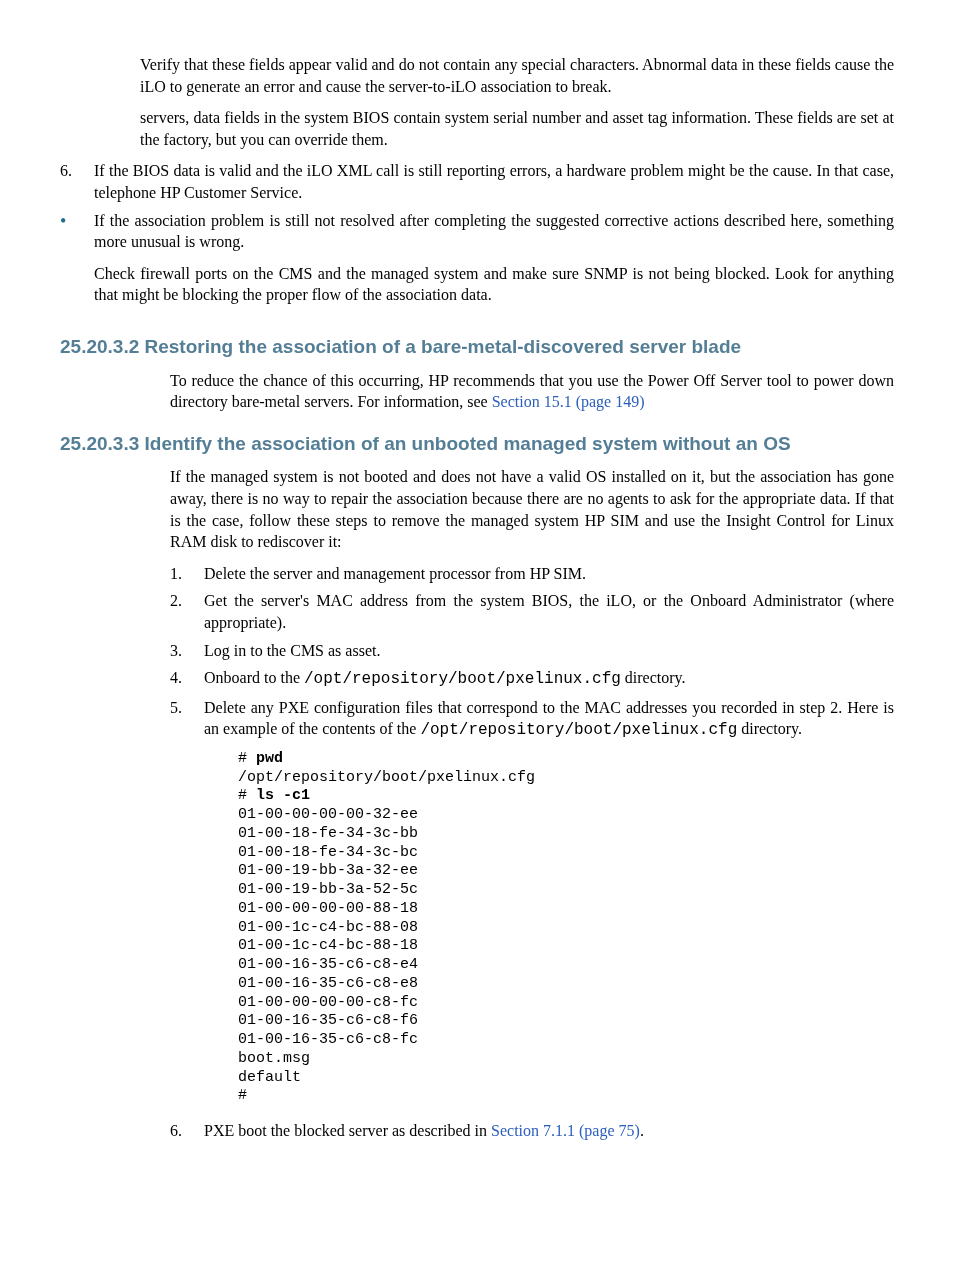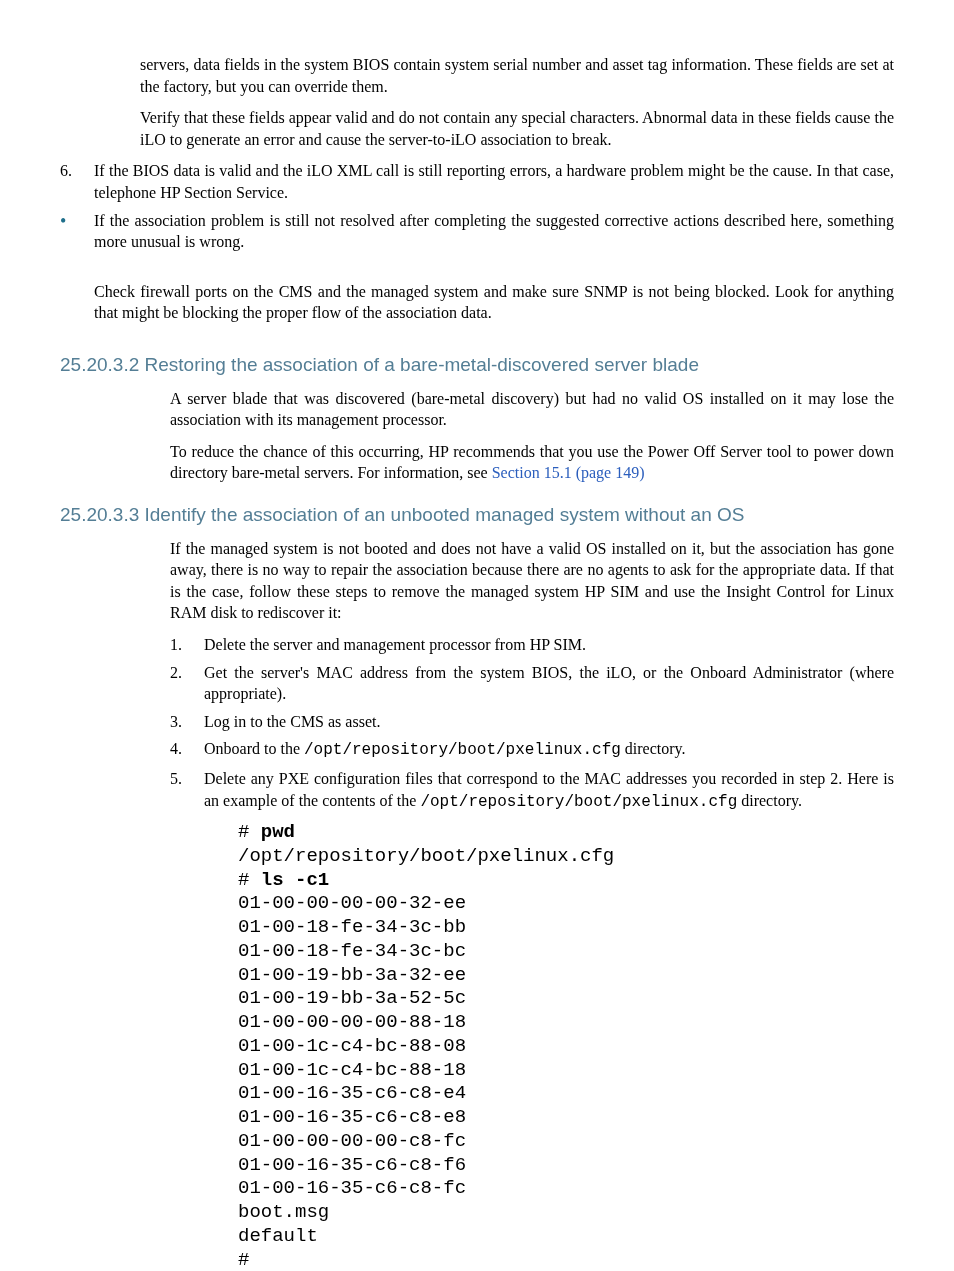--- a/index.html
+++ b/index.html
@@ -20,21 +20,21 @@
   h3 {
     font-family: Arial, Helvetica, sans-serif;
     font-weight: normal;
     font-size: 19px;
     color: #1f6f8b;
     color: #3b7a99;
     margin: 18px 0 10px 0;
   }
   h3 { color: #4a7a96; }
   h3 { color: #537a94; }
-  h3 { color: #4a7d99; }
+  h3 { color: #4a7d99; font-weight: bold; }
   h3 { color: #507f99; }
   h3 { color: #4d7d94; }
   h3 { color: #547e95; }
   h3 { color: #547e95; }
   ol.steps, ol.steps2 {
     list-style: none;
     padding-left: 0;
     margin: 6px 0;
   }
   ol.steps > li, ol.steps2 > li {
@@ -80,56 +80,55 @@
   .link { color: #355fb0; }
   .link { color: #2a5db0; }
   .link { color: #2b5bb8; }
   .link { color: #2a5db0; }
   .link { color: #3060c0; }
   .link { color: #2a5db0; }
   .link { color: #2b5ebd; }
   .mono { font-family: "Courier New", Courier, monospace; }
   pre.code {
     font-family: "Courier New", Courier, monospace;
-    font-size: 19px;
+    font-size: 15px;
     line-height: 1.25;
     margin: 8px 0 8px 34px;
     white-space: pre;
   }
   .bold-sans { font-family: Arial, Helvetica, sans-serif; font-weight: bold; }
 </style>
 </head>
 <body>
 
 <div class="body-indent step-indent">
+  <p>Verify that these fields appear valid and do not contain any special characters. Abnormal data in these fields cause the iLO to generate an error and cause the server-to-iLO association to break.</p>
   <p>servers, data fields in the system BIOS contain system serial number and asset tag information. These fields are set at the factory, but you can override them.</p>
-  <p>Verify that these fields appear valid and do not contain any special characters. Abnormal data in these fields cause the iLO to generate an error and cause the server-to-iLO association to break.</p>
 </div>
 
 <ol class="steps body-indent">
   <li>
     <span class="num">6.</span>
-    <span class="txt">If the BIOS data is valid and the iLO XML call is still reporting errors, a hardware problem might be the cause. In that case, telephone HP Section Service.</span>
+    <span class="txt">If the BIOS data is valid and the iLO XML call is still reporting errors, a hardware problem might be the cause. In that case, telephone HP Customer Service.</span>
   </li>
 </ol>
 
 <ul class="bullets bullet-indent">
   <li>
     <span class="dot">•</span>
     <span class="txt">
       <span>If the association problem is still not resolved after completing the suggested corrective actions described here, something more unusual is wrong.</span>
-      <p style="margin-top:28px">Check firewall ports on the CMS and the managed system and make sure SNMP is not being blocked. Look for anything that might be blocking the proper flow of the association data.</p>
+      <p style="margin-top:10px">Check firewall ports on the CMS and the managed system and make sure SNMP is not being blocked. Look for anything that might be blocking the proper flow of the association data.</p>
     </span>
   </li>
 </ul>
 
 <h3>25.20.3.2 Restoring the association of a bare-metal-discovered server blade</h3>
 
 <div class="body-indent">
-  <p>A server blade that was discovered (bare-metal discovery) but had no valid OS installed on it may lose the association with its management processor.</p>
   <p>
     <span>To reduce the chance of this occurring, HP recommends that you use the Power Off Server tool to power down directory bare-metal servers. For information, see </span><span class="link">Section 15.1 (page 149)</span>
   </p>
 </div>
 
 <h3>25.20.3.3 Identify the association of an unbooted managed system without an OS</h3>
 
 <div class="body-indent">
   <p>If the managed system is not booted and does not have a valid OS installed on it, but the association has gone away, there is no way to repair the association because there are no agents to ask for the appropriate data. If that is the case, follow these steps to remove the managed system HP SIM and use the Insight Control for Linux RAM disk to rediscover it:</p>
 

